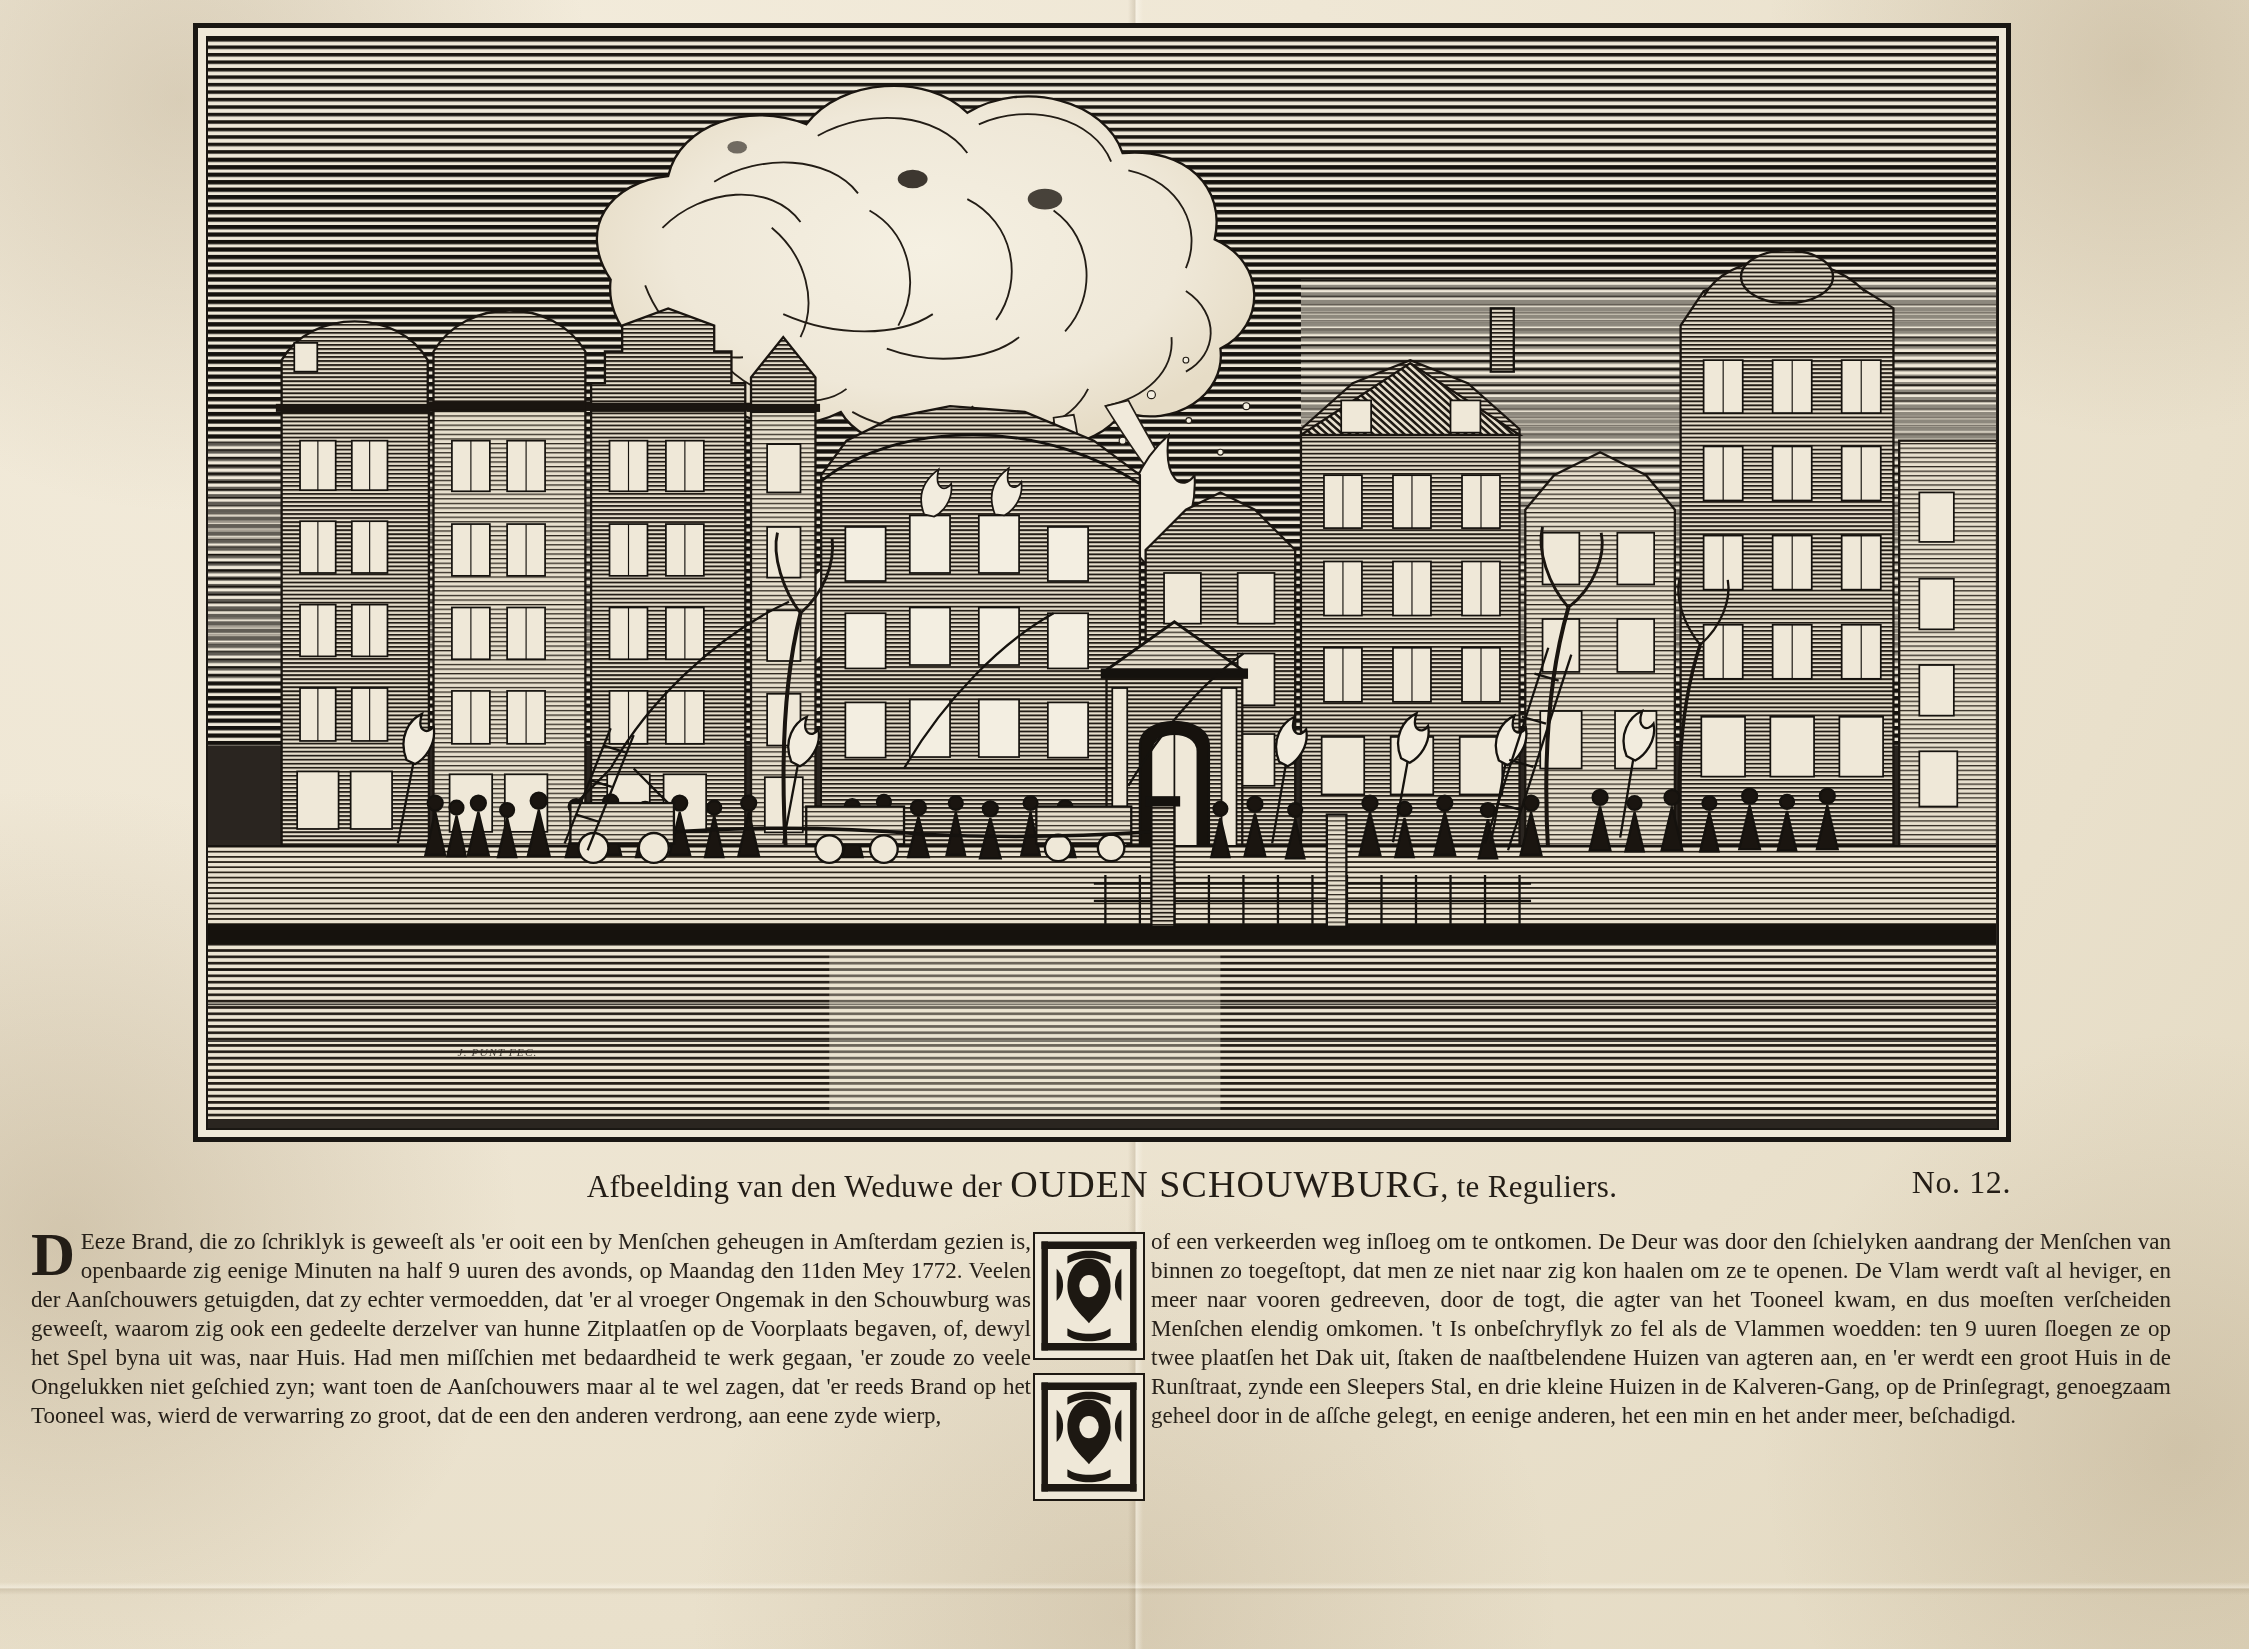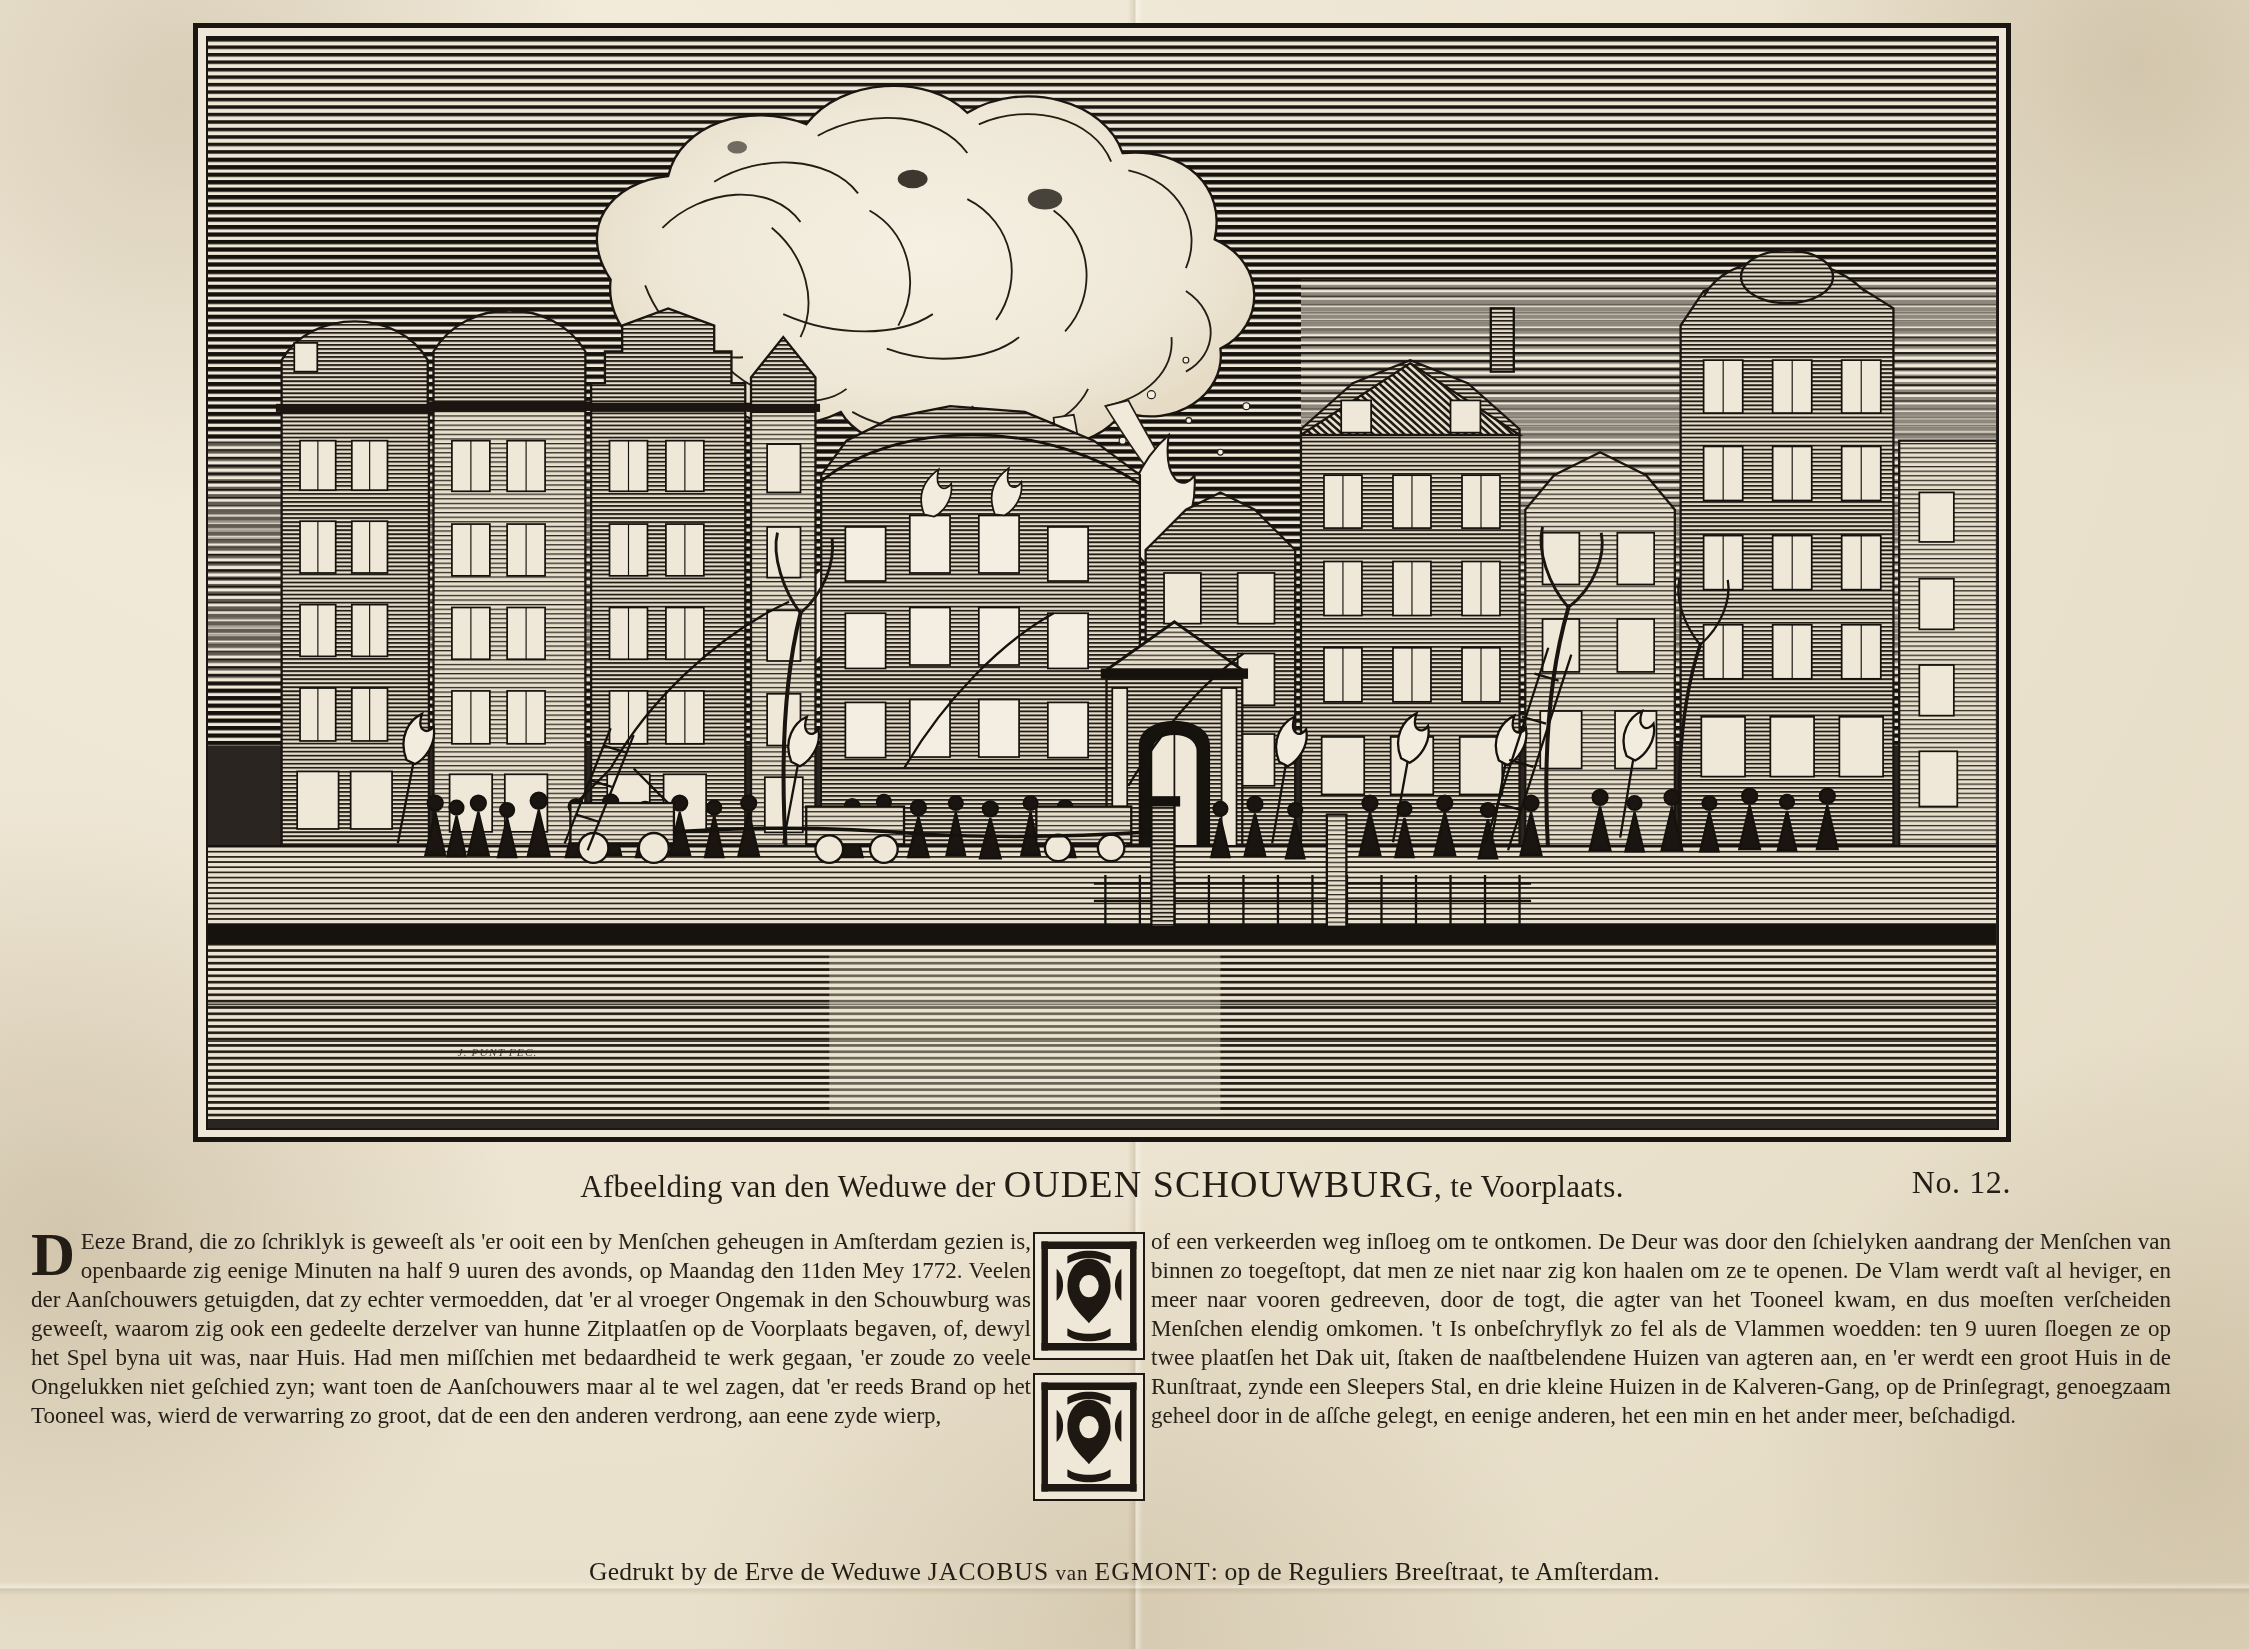--- a/index.html
+++ b/index.html
@@ -767,21 +767,21 @@
 
           <rect x="1080" y="1590" width="680" height="280" fill="#ece4d2" opacity="0.35"></rect>
         </g>
       </svg>
 
       <div id="signature">J. PUNT FEC.</div>
     </div>
   </div>
 
   <div id="caption-row">
-    <div id="caption-title"><span>Afbeelding van den Weduwe der </span><span class="sc">OUDEN SCHOUWBURG</span><span>, te Voorplaats.</span></div>
+    <div id="caption-title"><span>Afbeelding van den Weduwe der </span><span class="sc">OUDEN SCHOUWBURG</span><span>, te Reguliers.</span></div>
     <div id="plate-number">No. 12.</div>
   </div>
 
   <div id="body-text">
     <div class="col" id="col-left">
       <span class="dropcap">D</span><span>Eeze Brand, die zo ſchriklyk is geweeſt als 'er ooit een by Menſchen geheugen in Amſterdam gezien is, openbaarde zig eenige Minuten na half 9 uuren des avonds, op Maandag den 11den Mey 1772.   Veelen der Aanſchouwers getuigden, dat zy echter vermoedden, dat 'er al vroeger Ongemak in den Schouwburg was geweeſt, waarom zig ook een gedeelte derzelver van hunne Zitplaatſen op de Voorplaats begaven, of, dewyl het Spel byna uit was, naar Huis.   Had men miſſchien met bedaardheid te werk gegaan, 'er zoude zo veele Ongelukken niet geſchied zyn; want toen de Aanſchouwers maar al te wel zagen, dat 'er reeds Brand op het Tooneel was, wierd de verwarring zo groot, dat de een den anderen verdrong, aan eene zyde wierp,</span>
     </div>
     <div class="col" id="col-right">
       <span>of een verkeerden weg inſloeg om te ontkomen.   De Deur was door den ſchielyken aandrang der Menſchen van binnen zo toegeſtopt, dat men ze niet naar zig kon haalen om ze te openen.   De Vlam werdt vaſt al heviger, en meer naar vooren gedreeven, door de togt, die agter van het Tooneel kwam, en dus moeſten verſcheiden Menſchen elendig omkomen.   't Is onbeſchryflyk zo fel als de Vlammen woedden: ten 9 uuren ſloegen ze op twee plaatſen het Dak uit, ſtaken de naaſtbelendene Huizen van agteren aan, en 'er werdt een groot Huis in de Runſtraat, zynde een Sleepers Stal, en drie kleine Huizen in de Kalveren-Gang, op de Prinſegragt, genoegzaam geheel door in de aſſche gelegt, en eenige anderen, het een min en het ander meer, beſchadigd.</span>
     </div>
@@ -817,16 +817,15 @@
           <circle cx="50" cy="42" r="9" fill="#efe8d8"></circle>
           <path d="M20 28 C 28 34, 28 48, 20 54 Z"></path>
           <path d="M80 28 C 72 34, 72 48, 80 54 Z"></path>
           <path d="M30 76 C 40 82, 60 82, 70 76 L 70 82 C 60 88, 40 88, 30 82 Z"></path>
           <path d="M30 24 C 40 18, 60 18, 70 24 L 70 18 C 60 12, 40 12, 30 18 Z"></path>
         </g>
       </svg>
     </div>
   </div>
 
-  <div id="imprint"><span>Gedrukt by de Erve de Weduwe </span><span class="sc">JACOBUS</span><span class="smallcaps"> van </span><span class="sc">EGMONT</span><span>: op de Reguliers Breeſtraat, te Amſterdam.</span></div>
 
 </div>
 
 
 </body></html>

